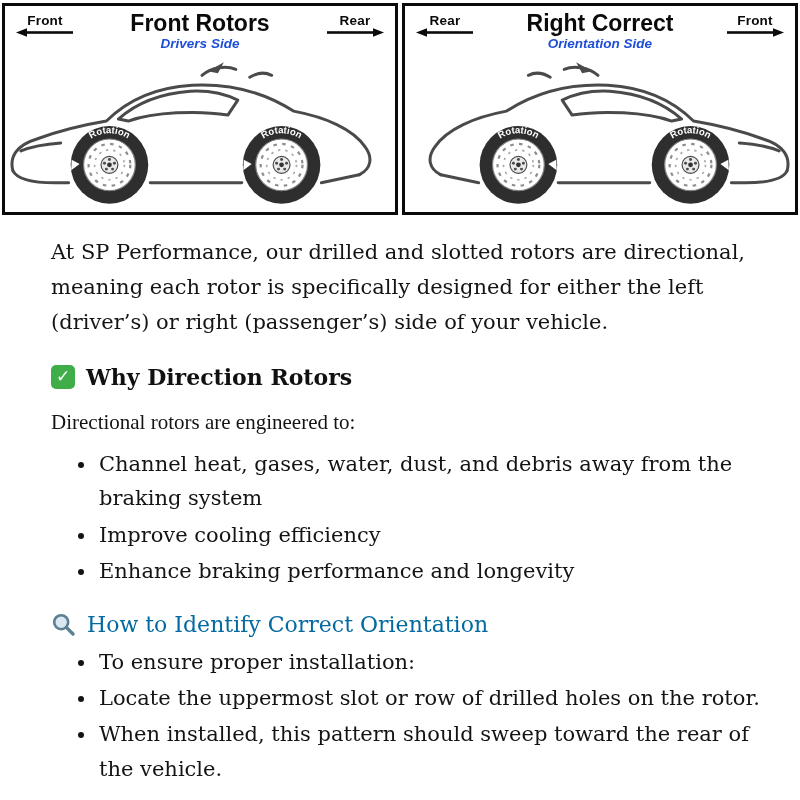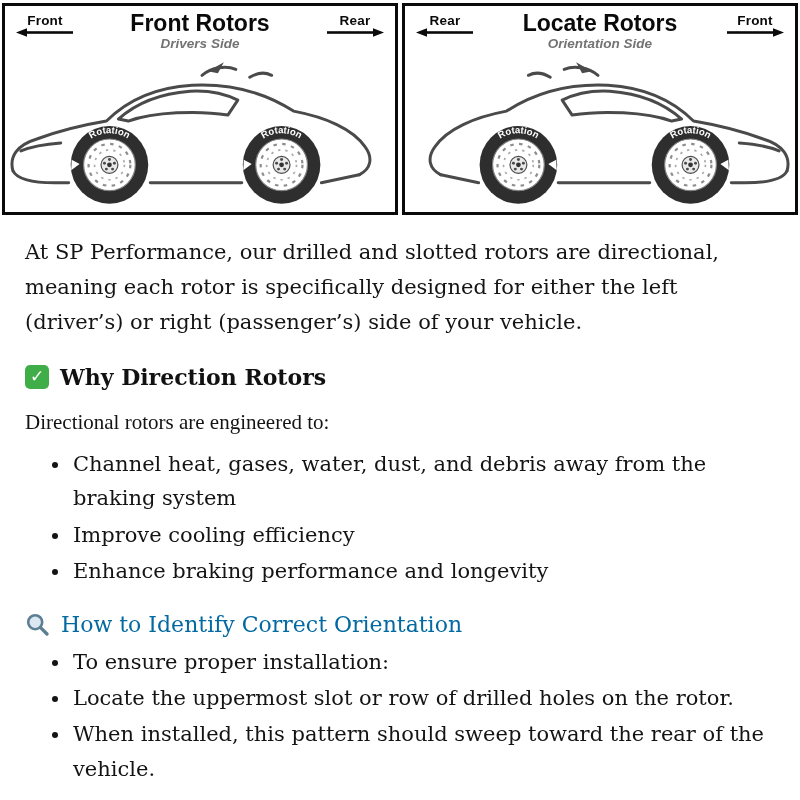--- a/index.html
+++ b/index.html
@@ -4,32 +4,32 @@
 <style>
   html,body{margin:0;padding:0;background:#ffffff;}
   body{width:800px;height:800px;font-family:"DejaVu Serif",serif;color:#141414;overflow:hidden;}
 
   
   .diagram{display:flex;gap:4px;padding:3px 2px 0 2px;}
   .panel{flex:1;border:3px solid #0a0a0a;background:#fff;height:206px;position:relative;}
   .panel-header{position:relative;height:48px;padding-top:5px;}
   .titlewrap{text-align:center;}
   .panel-title{font-family:"Liberation Sans",sans-serif;font-weight:bold;font-size:23px;line-height:1.05;color:#0a0a0a;}
-  .panel-sub{font-family:"Liberation Sans",sans-serif;font-weight:bold;font-style:italic;font-size:13.5px;color:#737373;margin-top:1px;}
+  .panel-sub{font-family:"Liberation Sans",sans-serif;font-weight:bold;font-style:italic;font-size:13.5px;color:#1d4ed8;margin-top:1px;}
   .dirlabel{position:absolute;top:7px;width:64px;text-align:center;}
   .dirlabel.left{left:8px;}
   .dirlabel.right{right:8px;}
   .dirlabel .txt{display:block;font-family:"Liberation Sans",sans-serif;font-weight:bold;font-size:13.5px;letter-spacing:.2px;color:#0a0a0a;}
   .dirlabel svg{display:block;margin:0 auto;}
   .dirlabel svg polygon,.dirlabel svg rect{fill:#0a0a0a;}
   .car{display:block;width:100%;height:150px;margin-top:0;}
   .car svg{display:block;width:100%;height:100%;}
 
   
-  .content{padding:12px 25px 0 25px;}
+  .content{padding:12px 25px 0 39px;margin-left:12px;}
   .intro{font-size:21px;line-height:1.66;margin:8px 0 6px 0;}
   .section-head{display:flex;align-items:center;gap:11px;font-size:22px;font-weight:bold;margin:24px 0 8px 0;color:#111;}
   .section-head.normal{font-weight:normal;color:#0369a1;}
   .lead{font-size:21px;line-height:1.6;margin:16px 0 4px 0;font-family:Liberation Serif, serif;}
   ul.bullets{margin:8px 0 6px 0;padding-left:46px;font-size:21px;line-height:1.63;list-style:disc;}
   ul.bullets li{margin:2px 0;padding-left:2px;}
 
   
   .icon-check{width:24px;height:24px;min-width:24px;background:#3fae49;border-radius:5px;display:inline-flex;align-items:center;justify-content:center;
     color:#fff;font-family:"DejaVu Sans",sans-serif;font-size:17px;font-weight:bold;line-height:1;}
@@ -119,21 +119,21 @@
     <section class="panel">
       <div class="panel-header">
         <div class="dirlabel left">
           <span class="txt">Rear</span>
           <svg width="58" height="9" viewBox="0 0 58 9">
             <polygon points="0,4.5 11,0.3 11,8.7"></polygon>
               <rect x="10" y="3.2" width="47" height="2.6"></rect>
           </svg>
         </div>
         <div class="titlewrap">
-          <div class="panel-title">Locate Rotors</div>
+          <div class="panel-title">Right Correct</div>
           <div class="panel-sub">Orientation Side</div>
         </div>
         <div class="dirlabel right">
           <span class="txt">Front</span>
           <svg width="58" height="9" viewBox="0 0 58 9">
             <polygon points="58,4.5 47,0.3 47,8.7"></polygon>
               <rect x="1" y="3.2" width="47" height="2.6"></rect>
           </svg>
         </div>
       </div>

